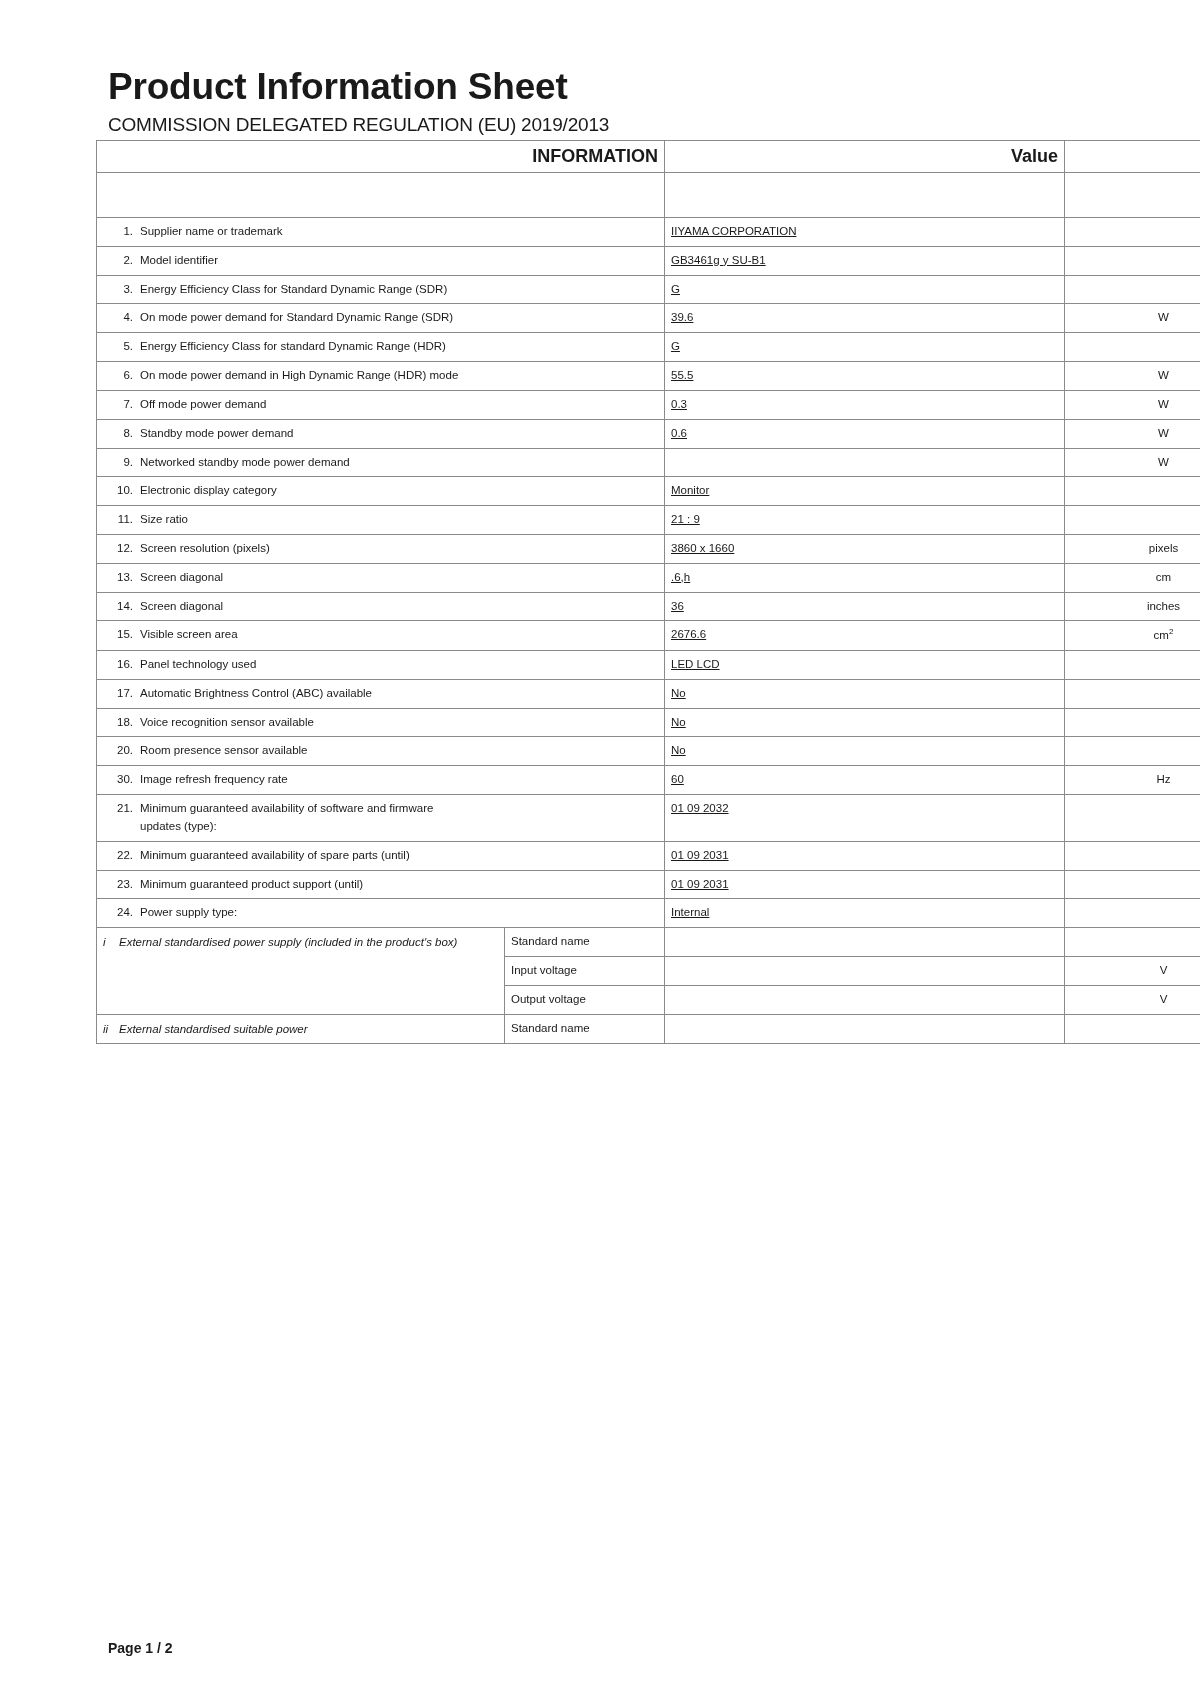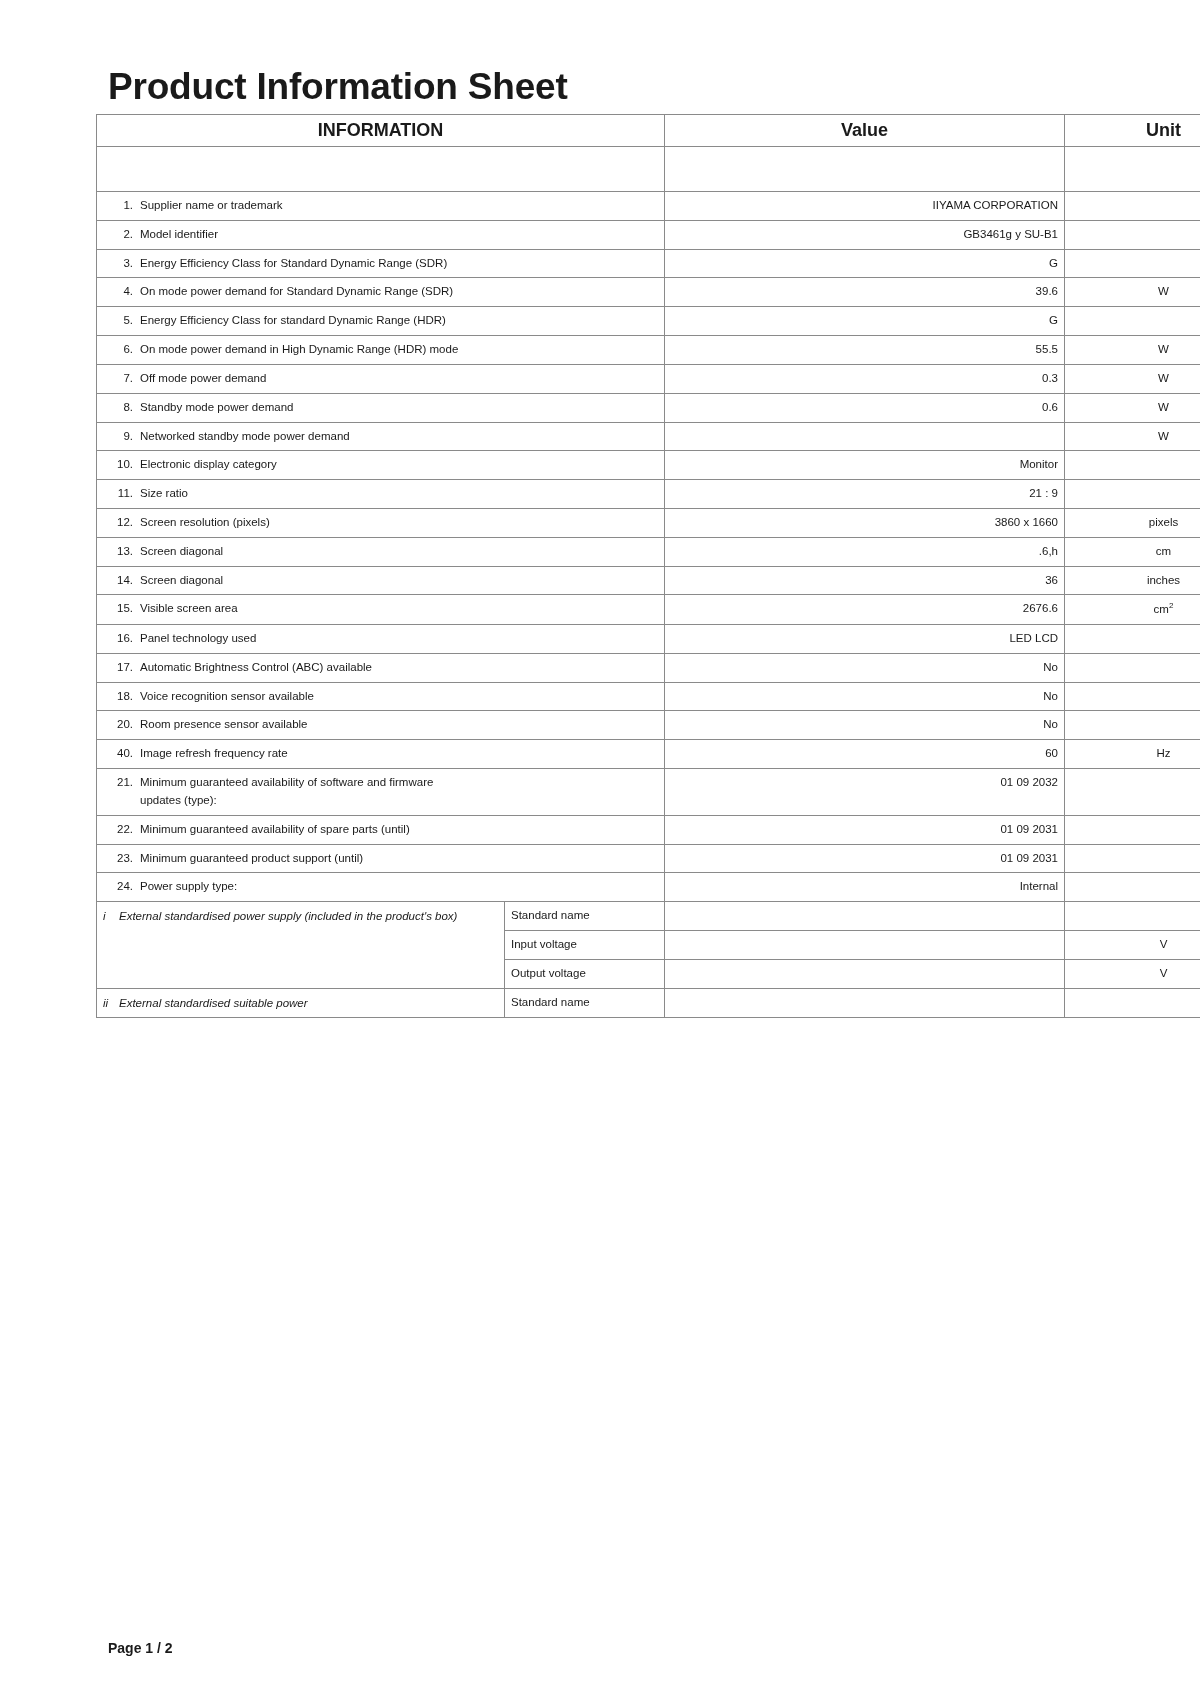--- a/index.html
+++ b/index.html
@@ -41,21 +41,21 @@
     border: 1px solid #8a8a8a;
     vertical-align: top;
     padding: 5px 6px;
   }
   .col-info { width: 408px; }
   .col-sub  { width: 160px; }
   .col-val  { width: 400px; }
   .col-unit { width: 198px; }
 
   thead th {
-    text-align: center;
+    text-align: right;
     font-size: 18px;
     font-weight: bold;
     padding: 5px 4px 7px 4px;
     border: 1px solid #8a8a8a;
   }
   .spacer-row td {
     height: 34px;
     border-left: 1px solid #8a8a8a;
     border-right: 1px solid #8a8a8a;
     border-top: none;
@@ -72,24 +72,25 @@
     max-width: 330px;
     vertical-align: top;
   }
   td.info {
     border-bottom: none;
     border-top: none;
     padding-left: 22px;
     line-height: 1.55;
   }
   td.value {
-    text-align: right;
-    border-bottom: none;
-    border-top: none;
-    line-height: 1.55;
+    text-align: left;
+    border-bottom: none;
+    border-top: none;
+    line-height: 1.55;
+    text-decoration: underline;
   }
   td.unit {
     text-align: center;
     border-bottom: none;
     border-top: none;
     line-height: 1.55;
   }
   .sub-cell {
     padding-left: 6px;
     line-height: 1.55;
@@ -112,20 +113,21 @@
     font-size: 14px;
     font-weight: bold;
   }
 </style>
 </head>
 <body>
 
 <div class="page">
 
   <h1 class="doc-title">Product Information Sheet</h1>
+  <div class="doc-subtitle">COMMISSION DELEGATED REGULATION (EU) 2019/2013</div>
 
   <table class="sheet">
     <colgroup>
       <col class="col-info">
       <col class="col-sub">
       <col class="col-val">
       <col class="col-unit">
     </colgroup>
     <thead>
       <tr>
@@ -230,21 +232,21 @@
           <td class="info" colspan="2"><span class="row-num">18.</span><span class="row-label">Voice recognition sensor available</span></td>
           <td class="value">No</td>
           <td class="unit"></td>
         </tr>
         <tr>
           <td class="info" colspan="2"><span class="row-num">20.</span><span class="row-label">Room presence sensor available</span></td>
           <td class="value">No</td>
           <td class="unit"></td>
         </tr>
         <tr>
-          <td class="info" colspan="2"><span class="row-num">40.</span><span class="row-label">Image refresh frequency rate</span></td>
+          <td class="info" colspan="2"><span class="row-num">30.</span><span class="row-label">Image refresh frequency rate</span></td>
           <td class="value">60</td>
           <td class="unit">Hz</td>
         </tr>
         <tr>
           <td class="info" colspan="2"><span class="row-num">21.</span><span class="row-label">Minimum guaranteed availability of software and firmware updates (type):</span></td>
           <td class="value">01 09 2032</td>
           <td class="unit"></td>
         </tr>
         <tr>
           <td class="info" colspan="2"><span class="row-num">22.</span><span class="row-label">Minimum guaranteed availability of spare parts (until)</span></td>

